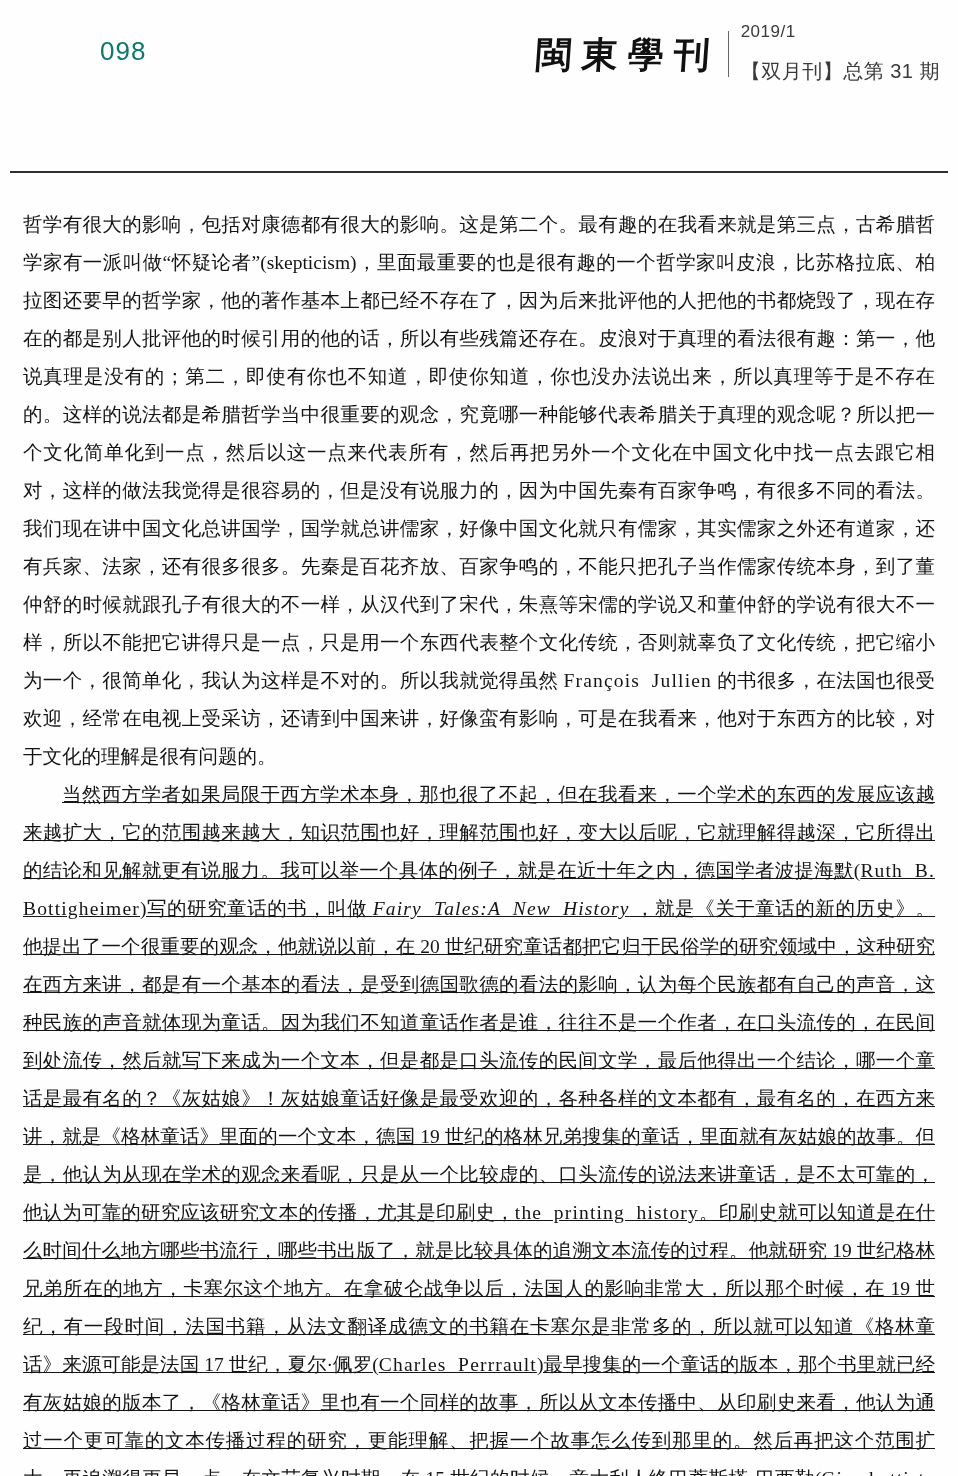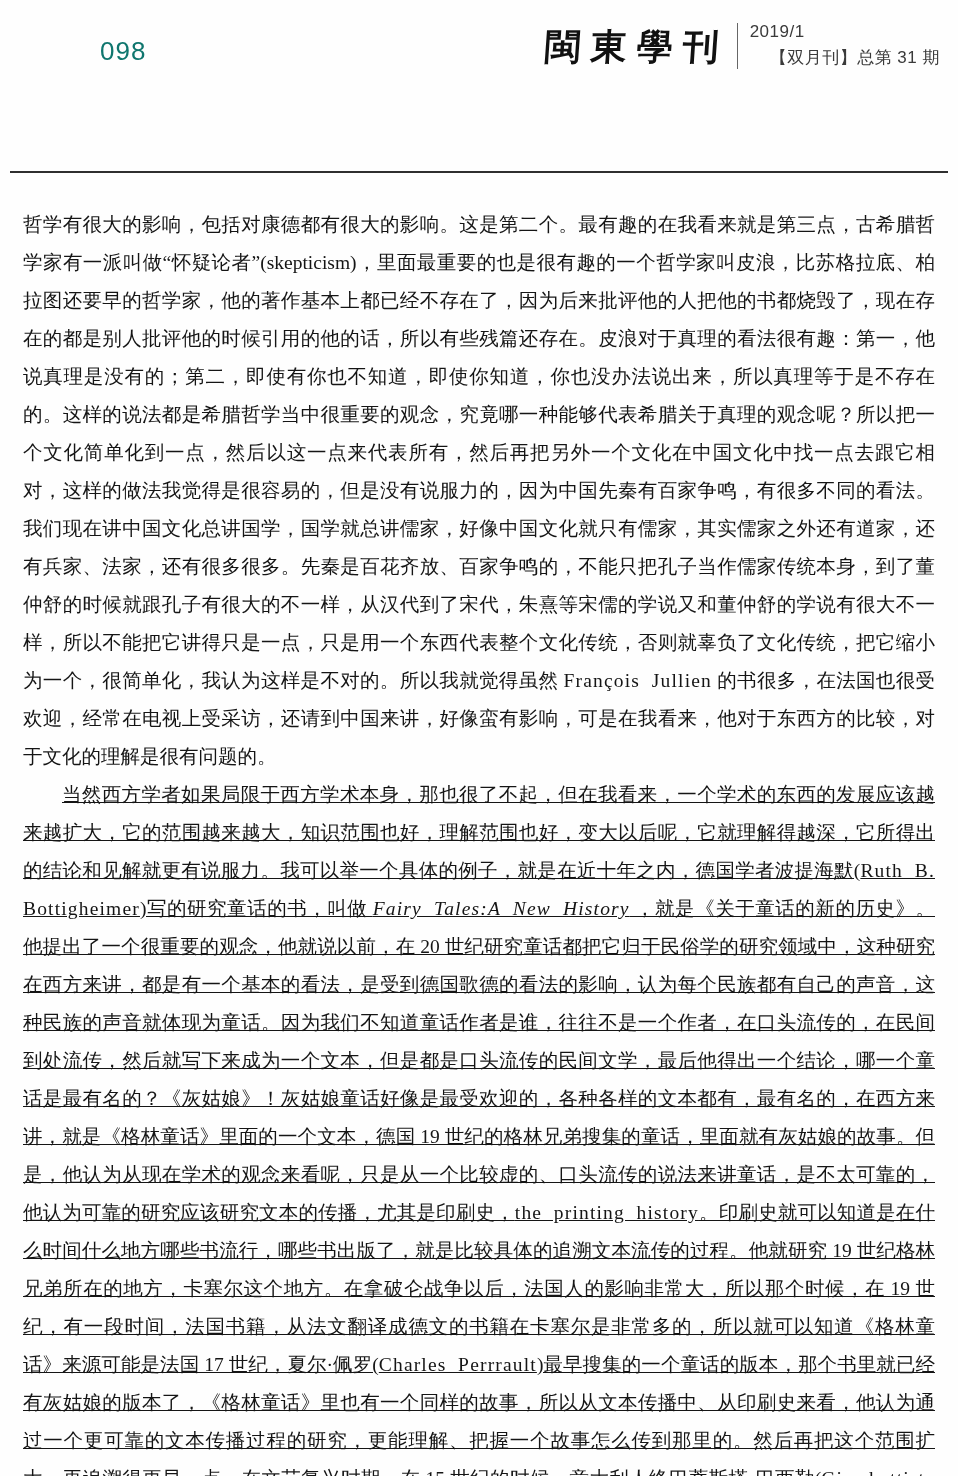--- a/index.html
+++ b/index.html
@@ -46,26 +46,26 @@
   .journal-divider {
     width: 1px;
     height: 46px;
     background: #666;
     margin: 0 12px 0 6px;
   }
   .issue-info {
     display: flex;
     flex-direction: column;
     justify-content: center;
-    gap: 4px;
+    gap: 16px;
     font-family: "Liberation Sans", "DejaVu Sans", sans-serif;
     color: #3a3a3a;
   }
   .issue-line1 { font-size: 17px; letter-spacing: 0.5px; }
-  .issue-line2 { font-size: 17px; letter-spacing: 0.5px; white-space: nowrap; margin-left: 20px; }
+  .issue-line2 { font-size: 20px; letter-spacing: 0.5px; white-space: nowrap; }
   .header-rule {
     position: absolute;
     left: 10px;
     right: 10px;
     top: 171px;
     height: 0;
     border-top: 2px solid #2f2f2f;
   }
   
   .content {

